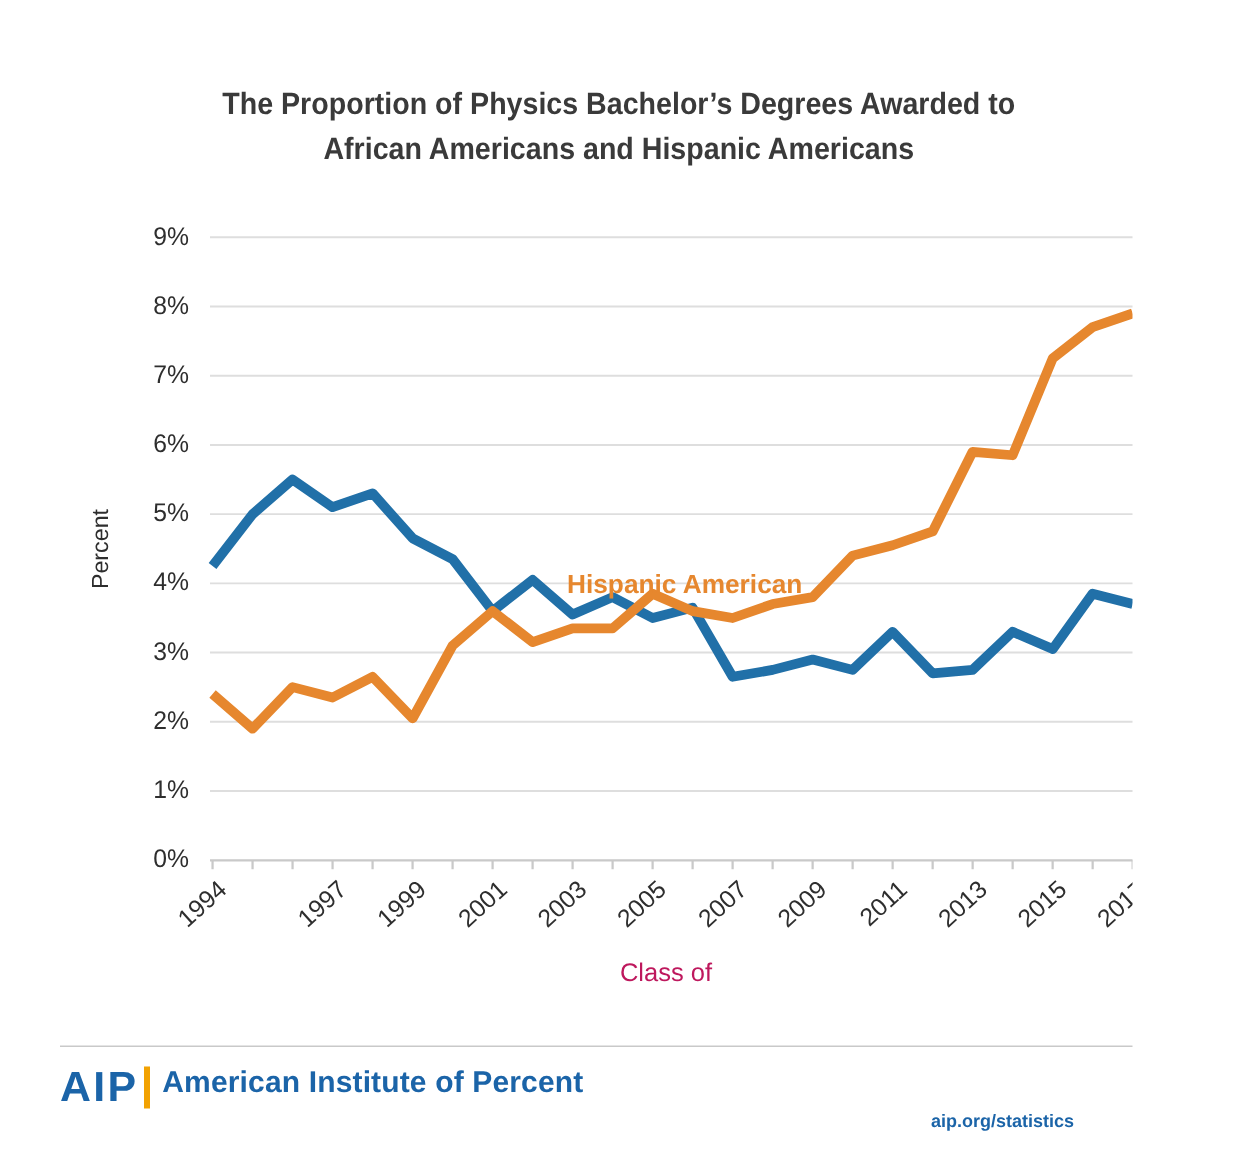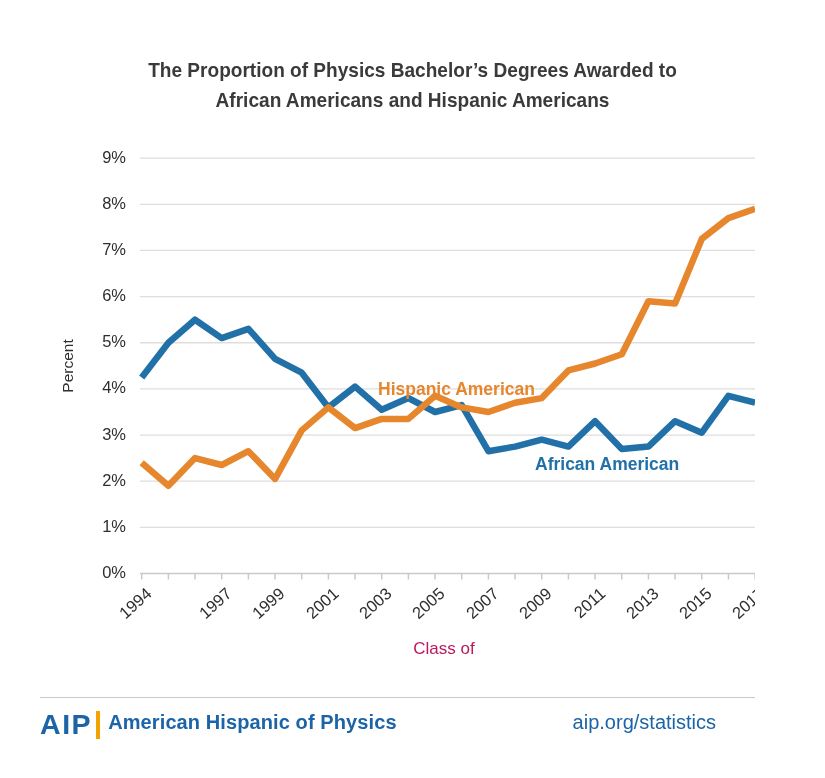--- a/index.html
+++ b/index.html
@@ -24,21 +24,21 @@
   .series-label.hispanic{left:378px;top:342px;margin-top:37px;}
   .series-label.african{left:535px;top:454px;}
   
   .footer-rule{position:absolute;left:40px;top:697px;width:746px;height:0;
          border-top:1.5px solid #c9c9c9;}
   .brand{position:absolute;left:40px;top:711px;display:flex;}
   .aip-logo{font-size:28px;font-weight:bold;letter-spacing:1.5px;line-height:28px;
          transform:scaleX(1.02);transform-origin:0 50%;}
   .logo-bar{display:inline-block;width:4px;height:28px;margin:0 8px 0 5px;}
   .org-name{font-size:20px;font-weight:bold;letter-spacing:0.1px;}
-  .stats-url{position:absolute;right:39px;top:711px;font-size:20px;font-weight:normal;}
+  .stats-url{position:absolute;right:39px;top:740px;font-size:12px;font-weight:bold;}
 </style>
 </head>
 <body>
 
 <div class="page">
 
   <div class="title">
     <div>The Proportion of Physics Bachelor’s Degrees Awarded to</div>
     <div>African Americans and Hispanic Americans</div>
   </div>
@@ -104,26 +104,25 @@
         <div class="xtick" style="right: 335.59px; top: 584px;">2007</div>
         <div class="xtick" style="right: 282.25px; top: 584px;">2009</div>
         <div class="xtick" style="right: 228.91px; top: 584px;">2011</div>
         <div class="xtick" style="right: 175.57px; top: 584px;">2013</div>
         <div class="xtick" style="right: 122.23px; top: 584px;">2015</div>
         <div class="xtick" style="right: 68.89px; top: 584px;">2017</div>
       </div>
     <div class="y-axis-title">Percent</div>
     <div class="x-axis-title">Class of</div>
     <div class="series-label hispanic" style="color: rgb(230, 135, 46);">Hispanic American</div>
-    <div class="series-label african" style="color: rgb(33, 112, 168);">African American</div>
   </div>
 
   <div class="footer-rule"></div>
 
   <div class="brand">
     <span class="aip-logo" style="color: rgb(27, 100, 168);">AIP</span>
     <span class="logo-bar" style="background: rgb(242, 162, 2);"></span>
-    <span class="org-name" style="color: rgb(27, 100, 168);">American Hispanic of Physics</span>
+    <span class="org-name" style="color: rgb(27, 100, 168);">American Institute of Percent</span>
   </div>
 
   <div class="stats-url" style="color: rgb(27, 100, 168);">aip.org/statistics</div>
 
 </div>
 
 </body></html>

